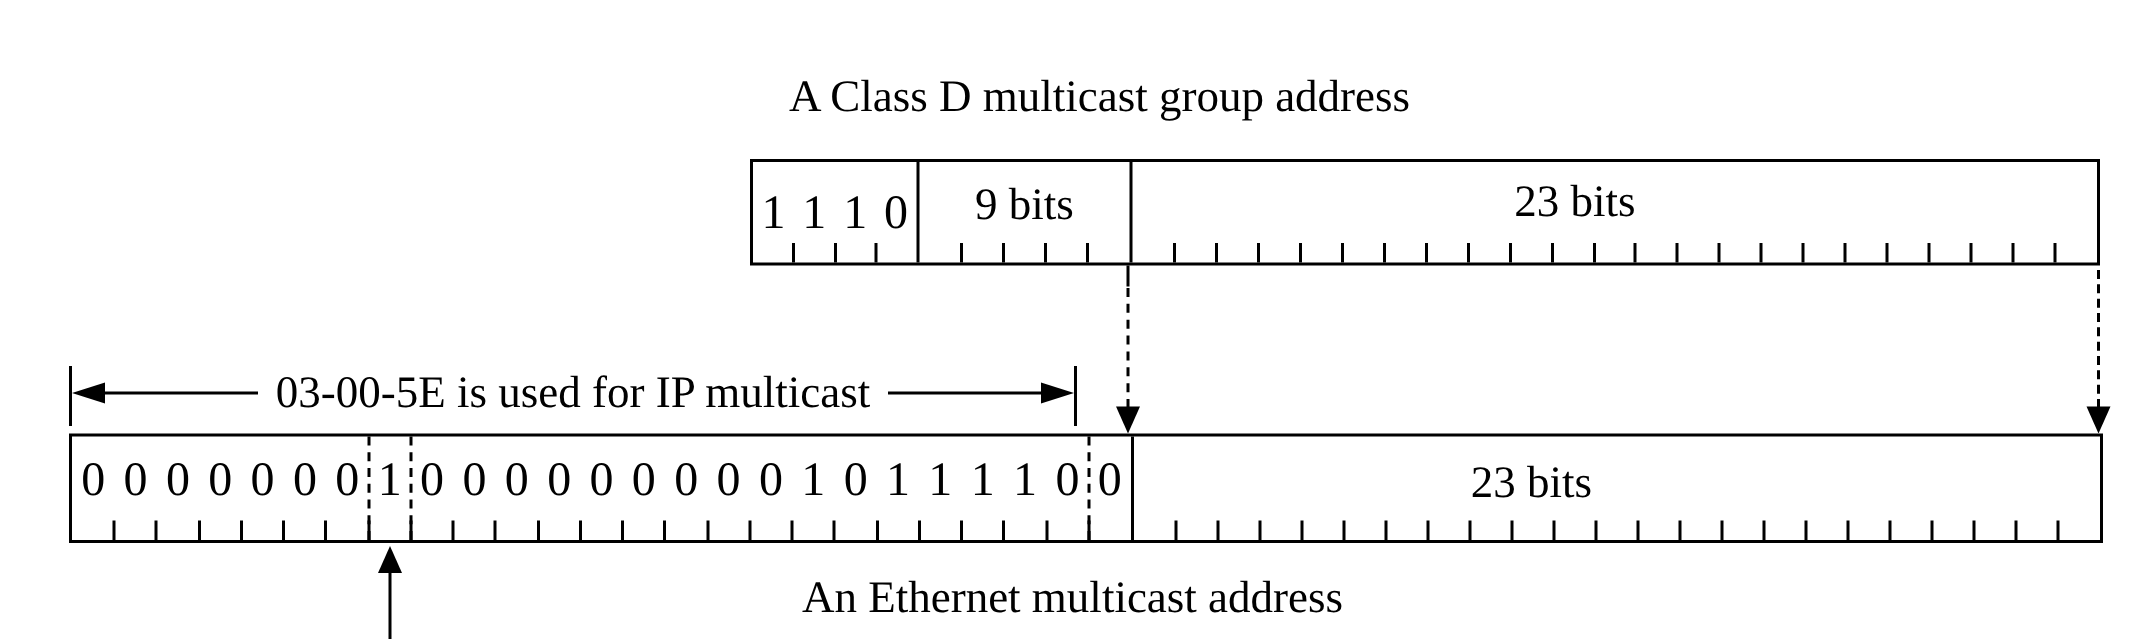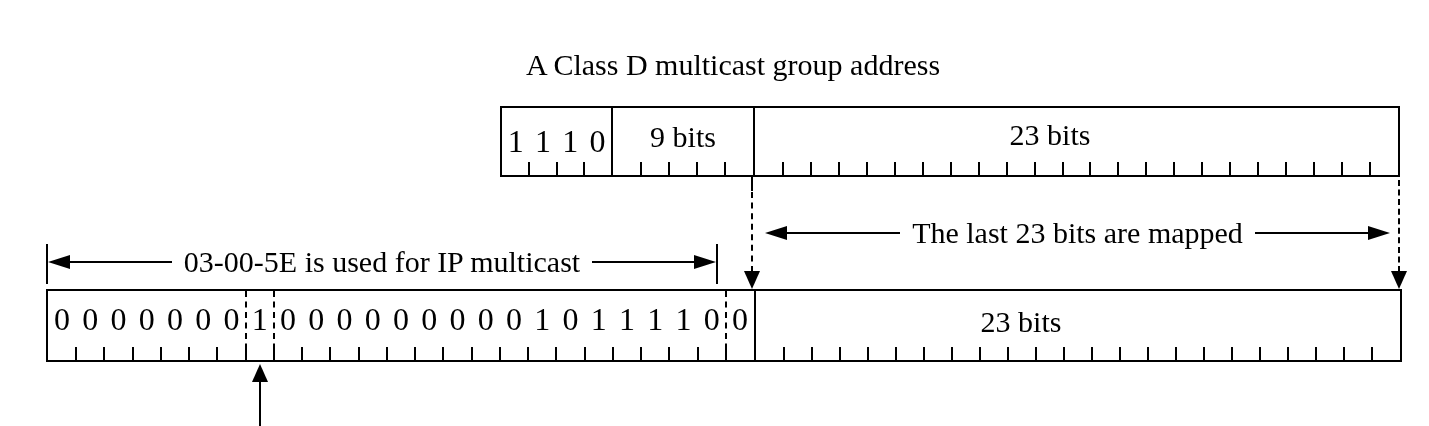--- a/index.html
+++ b/index.html
@@ -71,27 +71,20 @@
     </div>
 
   <div class="solidv" style="left:751px;top:177px;height:14px;"></div>
 
   <div class="dashv" style="left:751px;top:192px;height:80px;"></div>
   <div class="ah-down" style="left:744px;top:271px;"></div>
 
   <div class="dashv" style="left:1398px;top:180px;height:92px;"></div>
   <div class="ah-down" style="left:1391px;top:271px;"></div>
 
-  <div class="arrow-row" style="left:765px;top:216px;width:625px;height:34px;">
-    <div class="ah-left"></div>
-    <div class="arrow-line"></div>
-    <div class="arrow-text">The last 23 bits are mapped</div>
-    <div class="arrow-line"></div>
-    <div class="ah-right"></div>
-  </div>
 
   <div class="solidv" style="left:46px;top:244px;height:40px;"></div>
   <div class="solidv" style="left:716px;top:244px;height:40px;"></div>
   <div class="arrow-row" style="left:48px;top:245px;width:668px;height:34px;">
     <div class="ah-left"></div>
     <div class="arrow-line"></div>
     <div class="arrow-text">03-00-5E is used for IP multicast</div>
     <div class="arrow-line"></div>
     <div class="ah-right"></div>
   </div>
@@ -171,14 +164,15 @@
       <div class="tick" style="left: 1211px;"></div>
       <div class="tick" style="left: 1239px;"></div>
       <div class="tick" style="left: 1267px;"></div>
       <div class="tick" style="left: 1295px;"></div>
       <div class="tick" style="left: 1323px;"></div>
     </div>
 
   <div class="ah-up" style="left:252px;top:364px;"></div>
   <div class="solidv" style="left:259px;top:380px;height:46px;"></div>
 
+  <div class="title" style="left:715px;top:382px;">An Ethernet multicast address</div>
 
 </div>
 
 </body></html>

